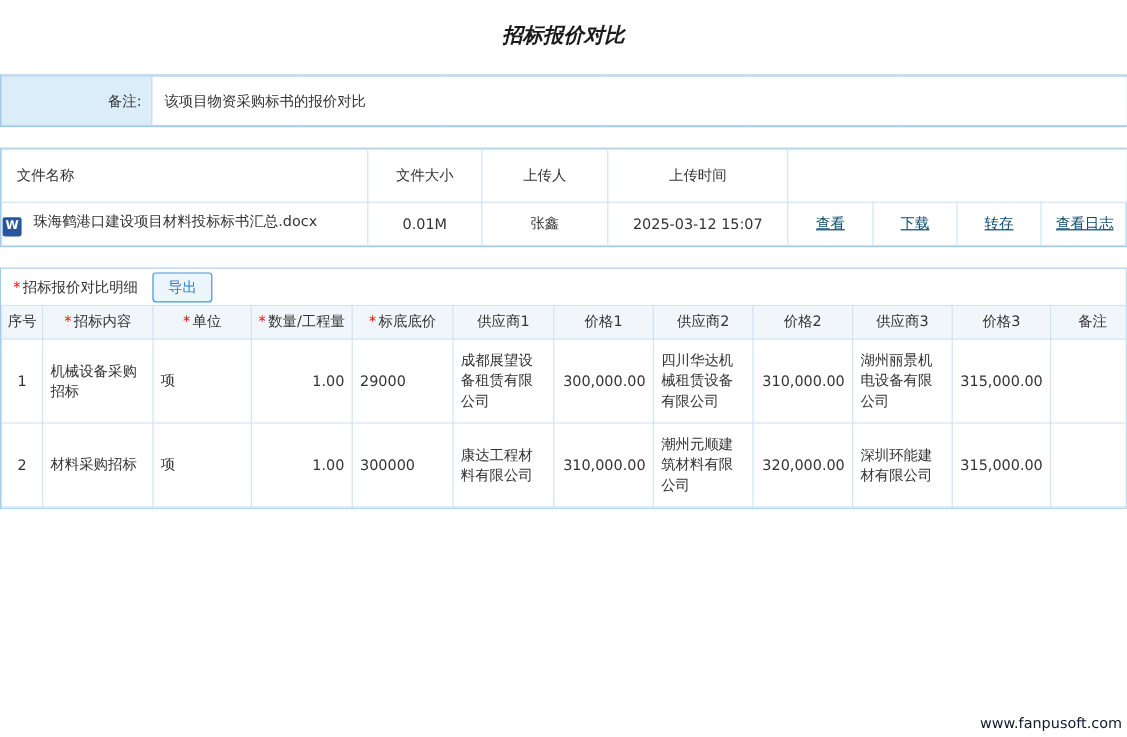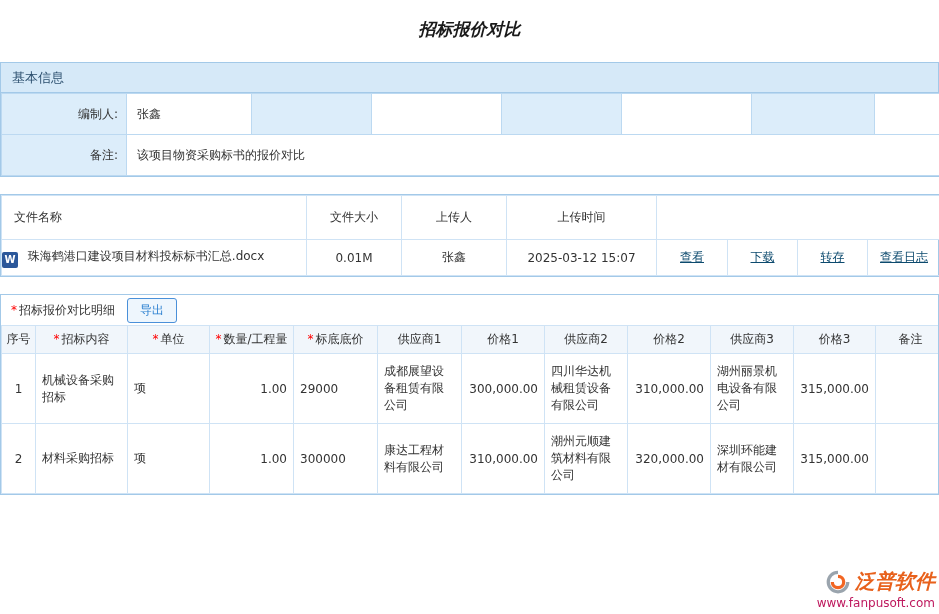--- a/index.html
+++ b/index.html
@@ -69,53 +69,42 @@
   .detail-table td {
     border: 1px solid #cfe3f5; padding: 6px; color: #333; height: 70px;
     vertical-align: middle; word-break: break-all; font-size: 12px; background: #fff;
   }
   .al-c { text-align: center; } .al-l { text-align: left; } .al-r { text-align: right; }
   
   .watermark { position: absolute; right: 4px; bottom: 4px; text-align: right; z-index: 10; }
   .wm-row { display: flex; align-items: center; justify-content: flex-end; gap: 4px; }
   .wm-logo svg { display: block; }
   .wm-brand { font-size: 20px; font-weight: bold; font-style: italic; color: #e8611c; }
-  .wm-url { font-size: 12px; color: #be185d; margin-top: 1px; }
+  .wm-url { font-size: 12px; color: #0f172a; margin-top: 1px; }
 </style>
 </head>
 <body>
 
 <div class="page">
 
   <div class="page-title">招标报价对比</div>
 
   <section class="panel">
-    <div class="section-header">基本信息</div>
     <table class="info-table">
       <colgroup>
         <col style="width:125px">
           <col style="width:125px">
           <col style="width:120px">
           <col style="width:130px">
         <col style="width:120px">
           <col style="width:130px">
           <col style="width:123px">
           <col style="width:66px">
       </colgroup>
       <tbody>
-        <tr>
-          <td class="lbl">编制人:</td>
-          <td class="val">张鑫</td>
-          <td class="lbl"></td>
-          <td class="val"></td>
-          <td class="lbl"></td>
-          <td class="val"></td>
-          <td class="lbl"></td>
-          <td class="val"></td>
-        </tr>
         <tr>
           <td class="lbl">备注:</td>
           <td class="val" colspan="7">该项目物资采购标书的报价对比</td>
         </tr>
       </tbody>
     </table>
   </section>
 
   <section class="panel">
     <table class="attach-table">
@@ -223,25 +212,16 @@
               <td class="al-l">深圳环能建材有限公司</td>
               <td class="al-r">315,000.00</td>
               <td class="al-l"></td>
             </tr>
           </tbody>
       </table>
     </div>
   </section>
 
   <div class="watermark">
-    <div class="wm-row">
-      <span class="wm-logo">
-        <svg width="26" height="26" viewBox="0 0 32 32">
-          <path d="M16 4 A12 12 0 1 0 28 16" stroke="#9aa4ad" stroke-width="4" fill="none"></path>
-          <path d="M16 9 A7 7 0 1 1 9 16" stroke="#f26522" stroke-width="4" fill="none"></path>
-        </svg>
-      </span>
-      <span class="wm-brand">泛普软件</span>
-    </div>
     <div class="wm-url">www.fanpusoft.com</div>
   </div>
 
 </div>
 
 </body></html>

